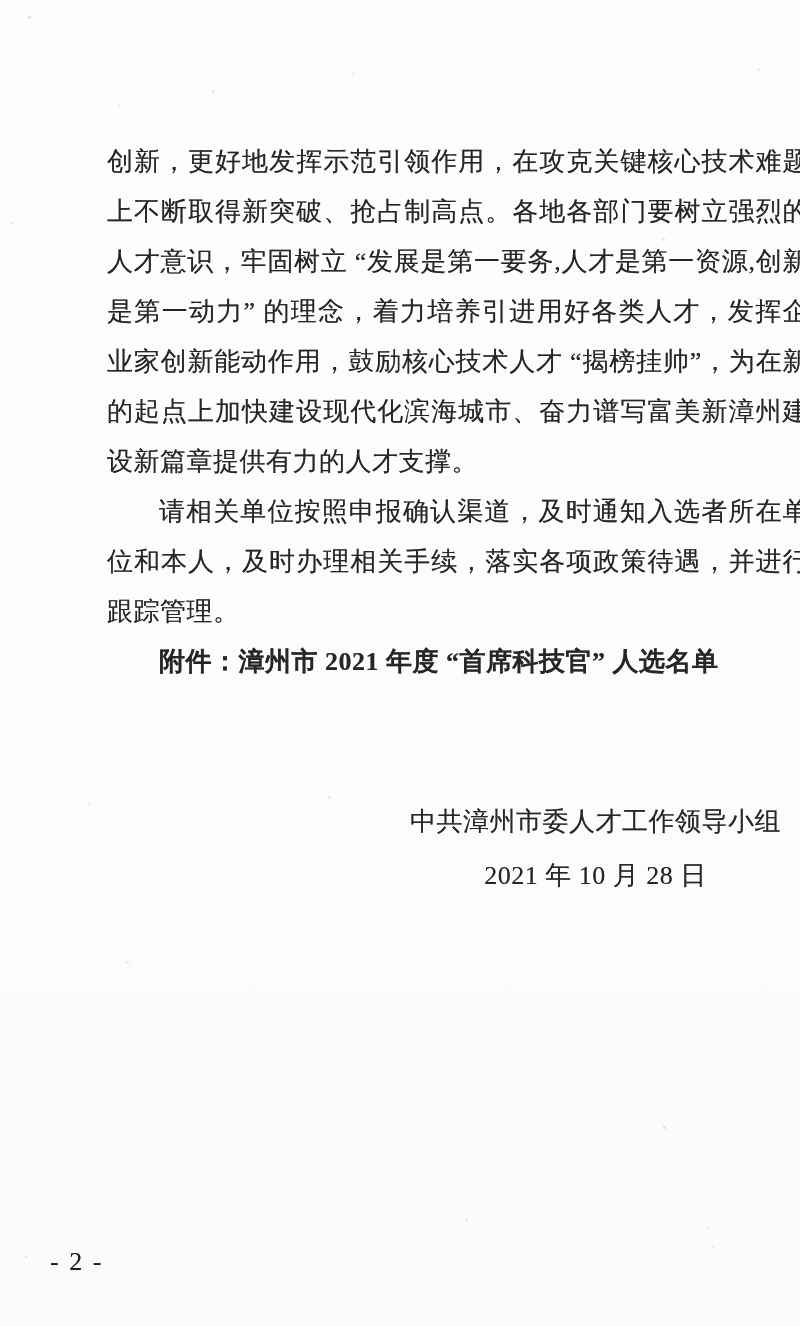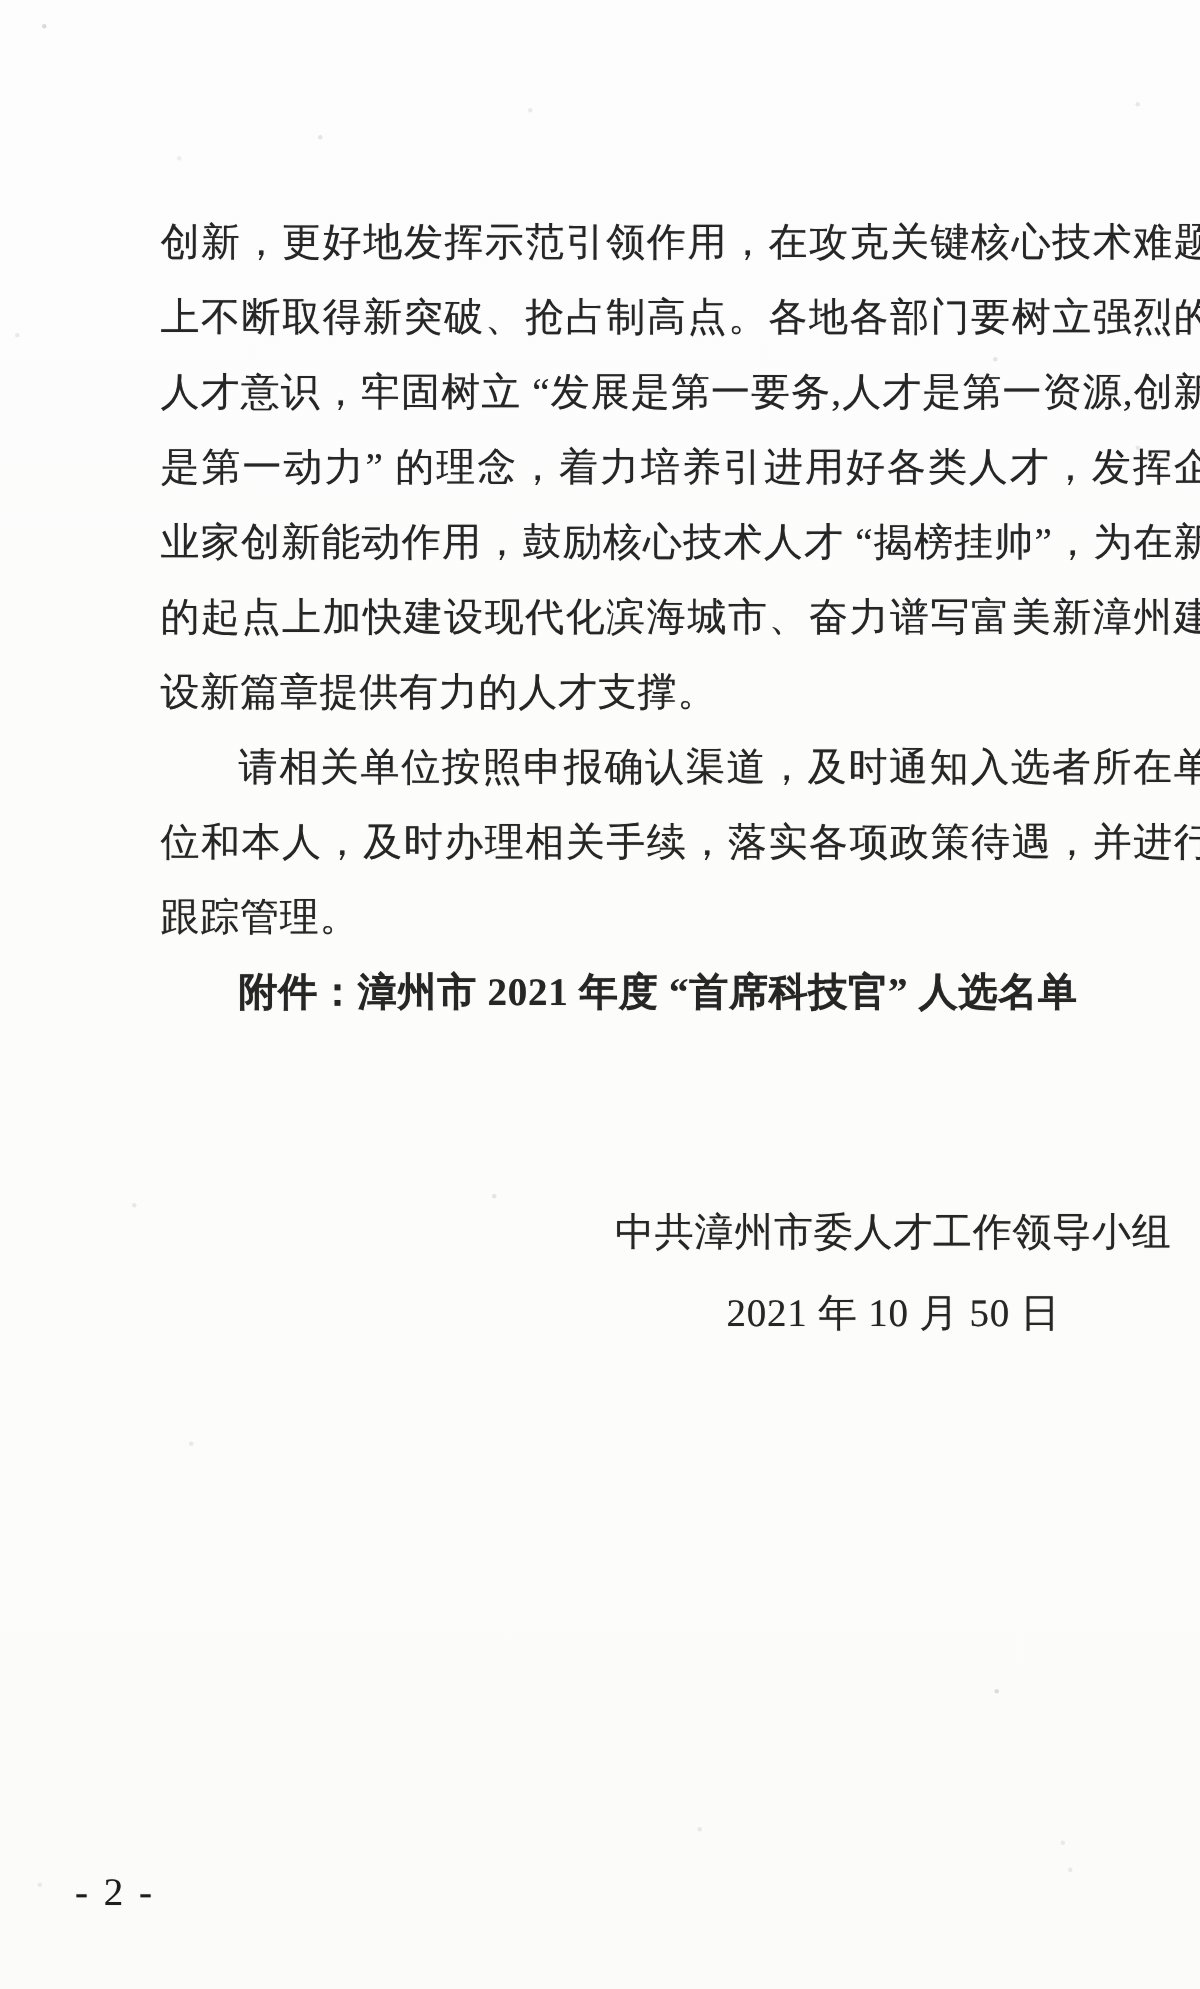--- a/index.html
+++ b/index.html
@@ -109,18 +109,18 @@
 
 <div class="doc-body">
   <p>创新，更好地发挥示范引领作用，在攻克关键核心技术难题上不断取得新突破、抢占制高点。各地各部门要树立强烈的人才意识，牢固树立 “发展是第一要务,人才是第一资源,创新是第一动力” 的理念，着力培养引进用好各类人才，发挥企业家创新能动作用，鼓励核心技术人才 “揭榜挂帅”，为在新的起点上加快建设现代化滨海城市、奋力谱写富美新漳州建设新篇章提供有力的人才支撑。</p>
   <p class="para-indent">请相关单位按照申报确认渠道，及时通知入选者所在单位和本人，及时办理相关手续，落实各项政策待遇，并进行跟踪管理。</p>
 
   <p class="attachment">附件：漳州市 2021 年度 “首席科技官” 人选名单</p>
 
   <div class="signature">
     <div class="signature-inner">
       <span class="signature-org">中共漳州市委人才工作领导小组</span>
-      <span class="signature-date">2021 年 10 月 50 日</span>
+      <span class="signature-date">2021 年 10 月 28 日</span>
     </div>
   </div>
 </div>
 
 <div class="page-number">- 2 -</div>
 
 </body></html>

